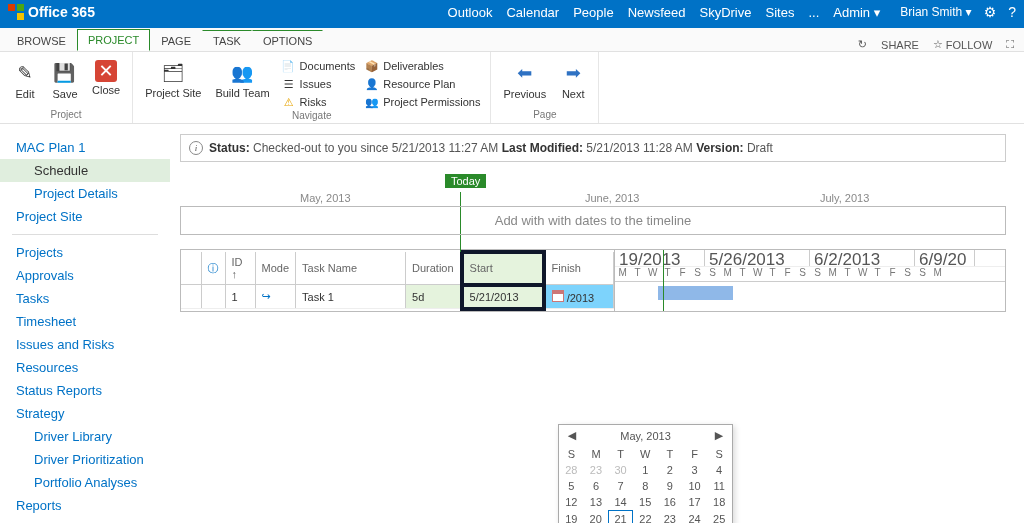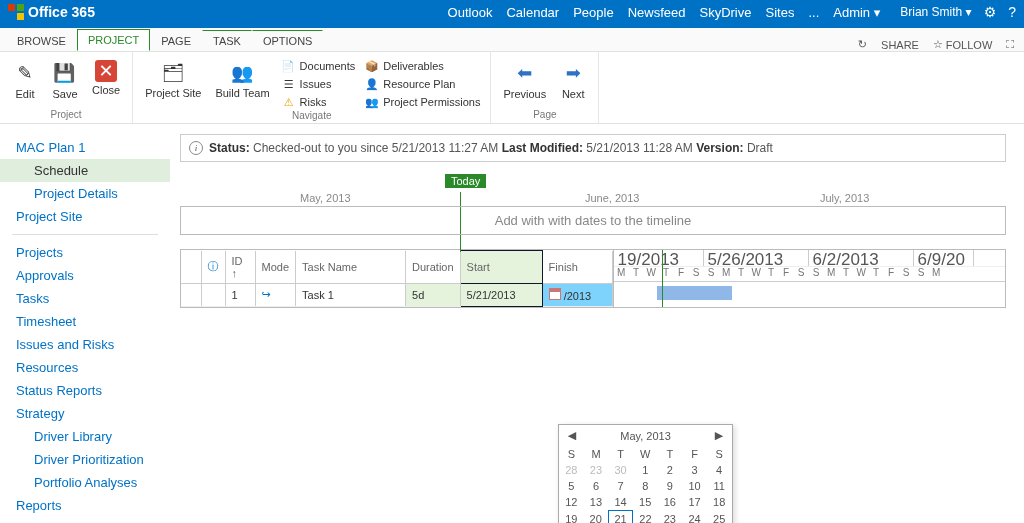--- a/index.html
+++ b/index.html
@@ -59,21 +59,21 @@
   .today-line { position: absolute; left: 280px; top: 18px; width: 1px; height: 60px; background: #2a8a2a; }
   .timeline-bar { border: 1px solid #bbb; padding: 6px; text-align: center; color: #888; font-size: 13px; position: relative; }
 
   
   .grid-wrap { margin-top: 14px; display: flex; }
   .grid-left { border: 1px solid #bbb; }
   .grid-left table { border-collapse: collapse; }
   .grid-left th, .grid-left td { border-right: 1px solid #ccc; padding: 4px 6px; font-size: 11px; text-align: left; height: 22px; }
   .grid-left th { color: #666; font-weight: normal; background: #fff; border-bottom: 1px solid #ccc; }
   .grid-left td { border-bottom: 1px solid #eee; }
-  .grid-left th.highlight, .grid-left td.highlight { background: #e5f3dd; border: 1px solid #0f172a; }
+  .grid-left th.highlight, .grid-left td.highlight { background: #e5f3dd; border: 4px solid #0f172a; }
   .gantt { border: 1px solid #bbb; border-left: none; flex: 1; position: relative; overflow: hidden; }
   .gantt-head { display: flex; height: 16px; font-size: 17px; color: #555; }
   .gantt-head > div { border-right: 1px solid #ccc; padding: 0 4px; }
   .gantt-days { display: flex; height: 16px; font-size: 10px; color: #777; border-top: 1px solid #eee; border-bottom: 1px solid #ccc; }
   .gantt-days span { width: 15px; text-align: center; }
   .gantt-row { height: 23px; position: relative; }
   .gantt-bar { position: absolute; top: 4px; left: 43px; width: 75px; height: 14px; background: #8fb8e8; }
   .gantt-vline { position: absolute; top: 0; bottom: 0; width: 1px; background: #2a8a2a; left: 48px; z-index: 1; height: 400px;}
 
   

